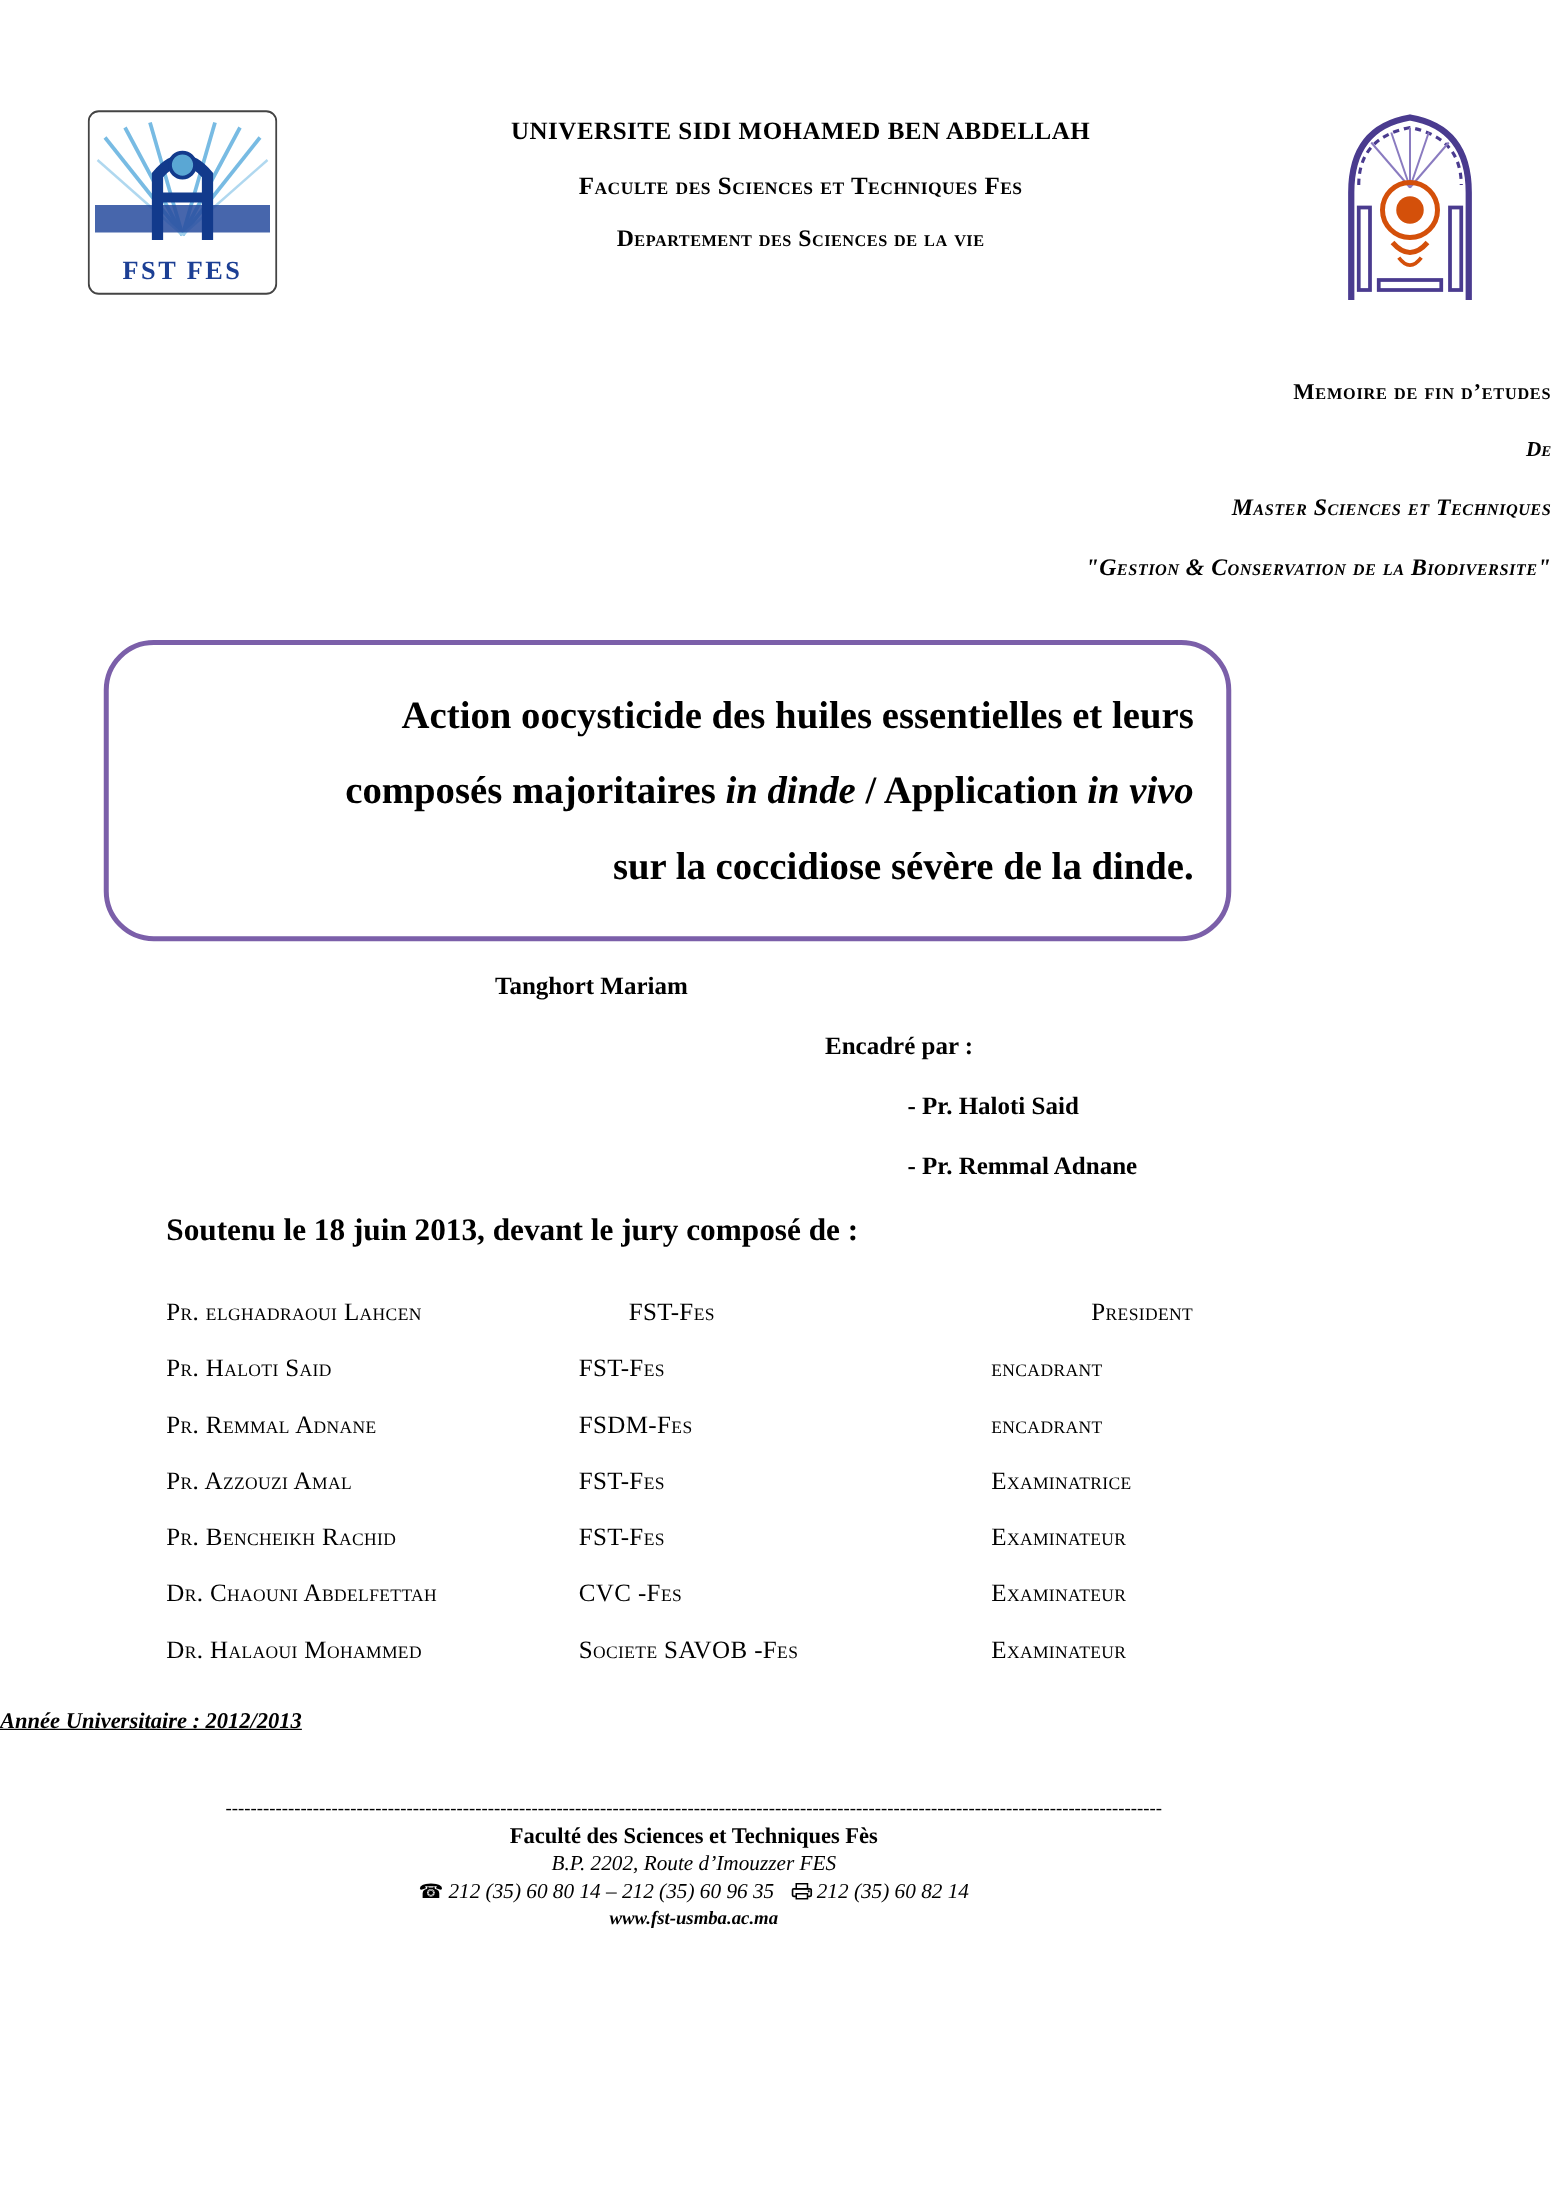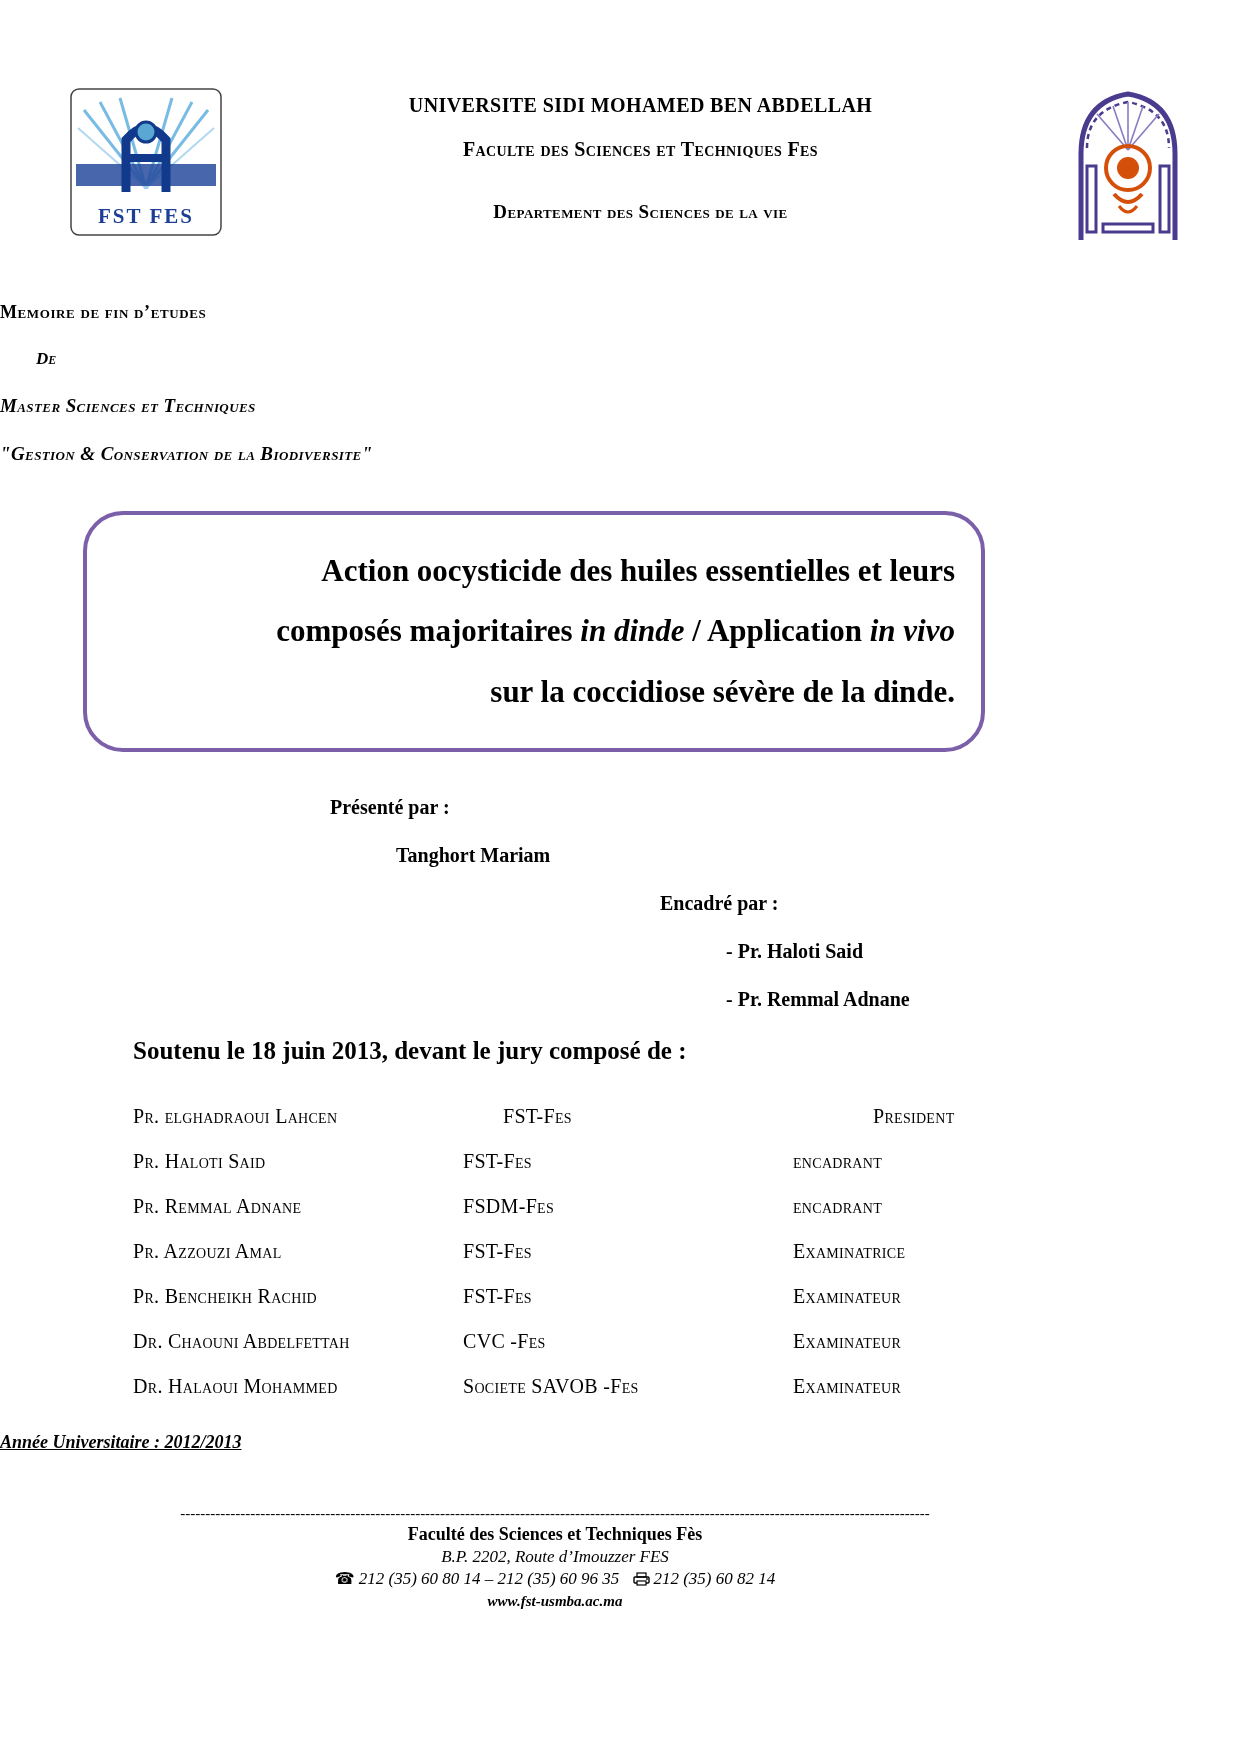--- a/index.html
+++ b/index.html
@@ -11,24 +11,24 @@
     color:#000;
     overflow:hidden;
   }
   
   .header { display:flex; align-items:flex-start; padding:88px 52px 0 70px; }
   .logo-left  { width:144px; flex:0 0 auto; }
   .logo-right { width:122px; flex:0 0 auto; }
   .header-text { flex:1 1 auto; text-align:center; padding-top:6px; }
   .univ { font-size:20px; font-weight:bold; letter-spacing:.4px; }
   .fac  { font-size:20px; font-weight:bold; font-variant:small-caps; margin-top:21px; letter-spacing:.4px; }
-  .dep  { font-size:19px; font-weight:bold; font-variant:small-caps; margin-top:40px; letter-spacing:.4px; }
-
-  
-  .memoire { text-align:left; margin-top:52px; }
+  .dep  { font-size:19px; font-weight:bold; font-variant:small-caps; margin-top:20px; letter-spacing:.4px; }
+
+  
+  .memoire { text-align:right; margin-top:52px; }
   .m-line1 { font-size:18px; font-weight:bold; font-variant:small-caps; letter-spacing:.6px; }
   .m-line2 { font-size:17px; font-weight:bold; font-style:italic; font-variant:small-caps; margin-top:26px;margin-left:36px; }
   .m-line3 { font-size:19px; font-weight:bold; font-style:italic; font-variant:small-caps; margin-top:26px; letter-spacing:.4px; }
   .m-line4 { font-size:19px; font-weight:bold; font-style:italic; font-variant:small-caps; margin-top:26px; letter-spacing:.4px; }
 
   
   .title-box {
     width:842px; margin:46px auto 0 83px;
     border:4px solid #7b5fa9; border-radius:40px;
     padding:26px 26px; text-align:right;
@@ -142,21 +142,20 @@
     <div class="m-line3">Master Sciences et Techniques</div>
     <div class="m-line4">"Gestion &amp; Conservation de la Biodiversite"</div>
   </div>
 
   <div class="title-box">
     <span>Action oocysticide des huiles essentielles et leurs</span><br>
     <span><span>composés majoritaires </span><span class="it">in dinde</span><span> / </span><span>Application </span><span class="it">in vivo</span></span><br>
     <span>sur la coccidiose sévère de la dinde.</span>
   </div>
 
-  <div class="pres-label">Présenté par :</div>
   <div class="pres-name">Tanghort Mariam</div>
   <div class="enc-label">Encadré par :</div>
   <div class="enc-name">- Pr. Haloti Said</div>
   <div class="enc-name">- Pr. Remmal Adnane</div>
 
   <div class="defense-line">Soutenu le  18 juin 2013, devant le jury composé de :</div>
 
   <div class="jury">
     <div class="jury-row">
       <span>Pr.  elghadraoui  Lahcen</span>

